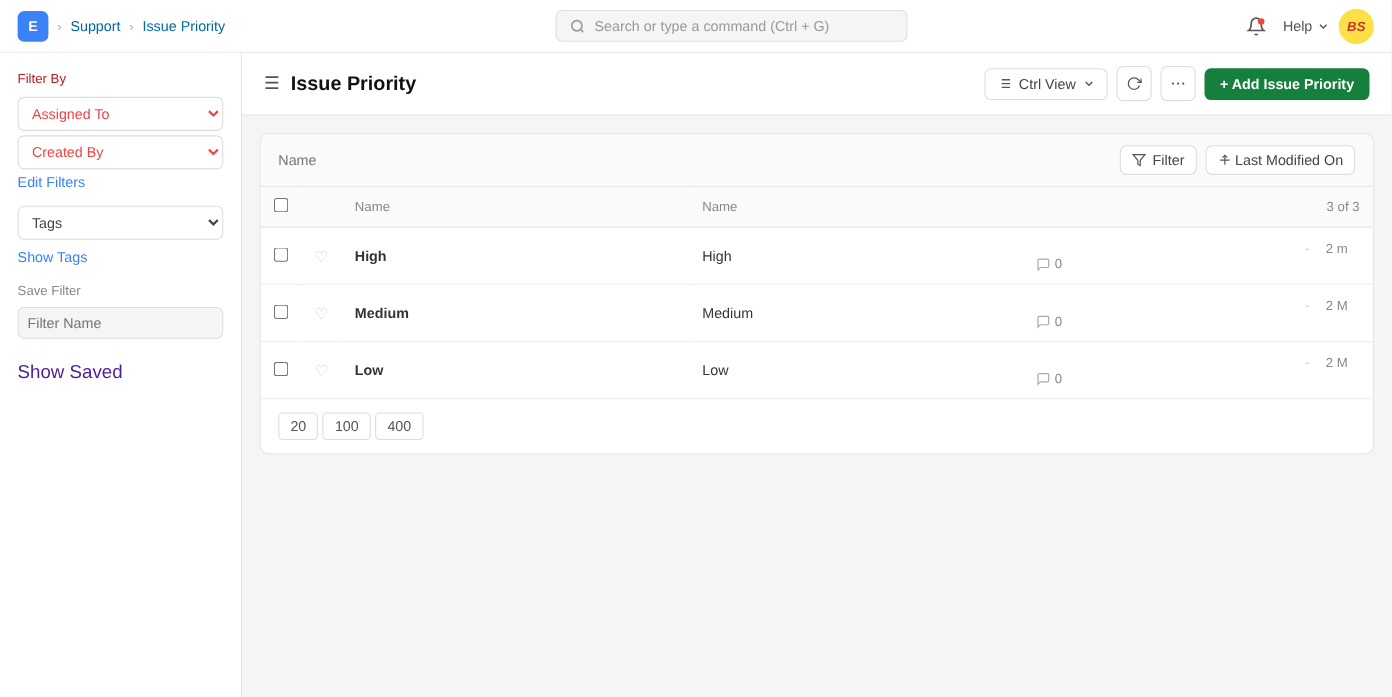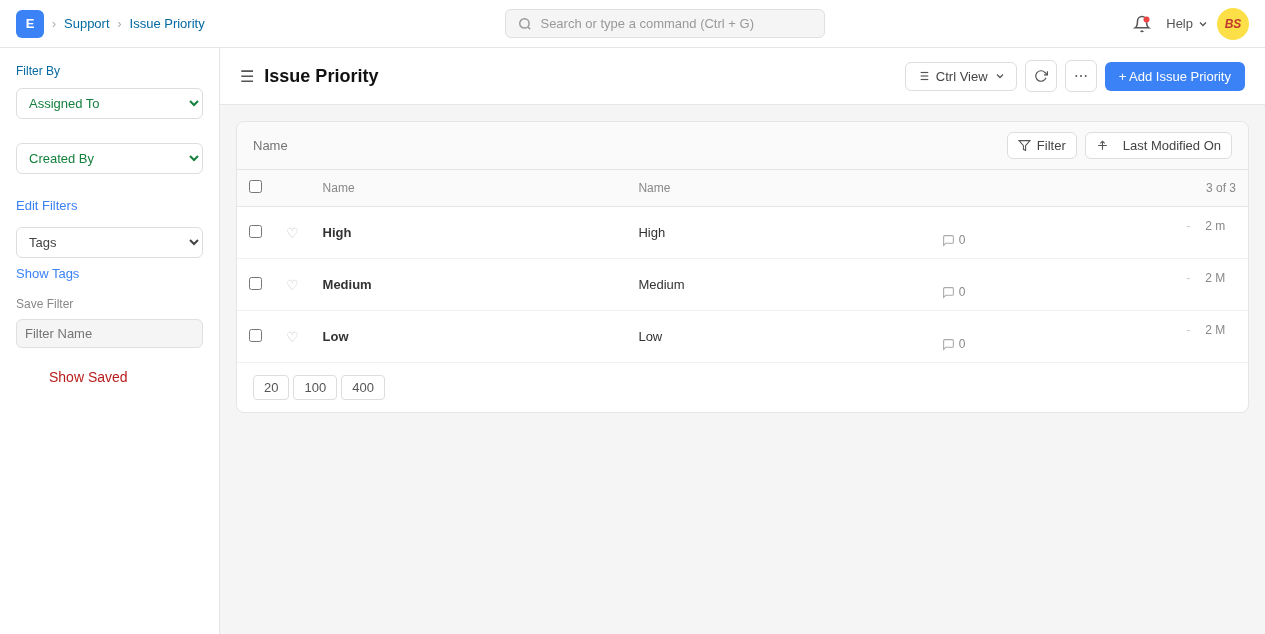--- a/index.html
+++ b/index.html
@@ -43,39 +43,39 @@
     }
 
     
     .main-layout { display: flex; height: calc(634px - 48px); }
 
     
     .sidebar {
       width: 220px; background: #fff; border-right: 1px solid #e5e5e5;
       padding: 16px; flex-shrink: 0; overflow-y: auto;
     }
-    .filter-by-label { font-size: 12px; color: #0369a1; margin-bottom: 10px; font-weight: 500; }
+    .filter-by-label { font-size: 12px; color: #b91c1c; margin-bottom: 10px; font-weight: 500; }
     .filter-select {
       width: 100%; padding: 6px 8px; border: 1px solid #ddd; border-radius: 6px;
-      font-size: 13px; color: #15803d; background: #fff; margin-bottom: 24px;
+      font-size: 13px; color: #ef4444; background: #fff; margin-bottom: 4px;
       cursor: pointer; appearance: auto;
     }
     .edit-filters-link { color: #3b82f6; font-size: 13px; cursor: pointer; display: block; margin-bottom: 14px; }
     .tags-select {
       width: 100%; padding: 6px 8px; border: 1px solid #ddd; border-radius: 6px;
       font-size: 13px; color: #444; background: #fff; margin-bottom: 8px;
       cursor: pointer; appearance: auto;
     }
     .show-tags-link { color: #3b82f6; font-size: 13px; cursor: pointer; display: block; margin-bottom: 16px; }
     .save-filter-label { font-size: 12px; color: #888; margin-bottom: 8px; font-weight: 500; }
     .filter-name-input {
       width: 100%; padding: 6px 8px; border: 1px solid #e0e0e0; border-radius: 6px;
       font-size: 13px; color: #aaa; background: #f5f5f5; margin-bottom: 21px;
     }
-    .show-saved-link { color: #b91c1c; font-size: 14px; cursor: pointer; margin-left: 33px; }
+    .show-saved-link { color: #4c1d95; font-size: 17px; cursor: pointer; }
 
     
     .content-area { flex: 1; display: flex; flex-direction: column; overflow: hidden; }
 
     
     .page-header {
       display: flex; align-items: center; justify-content: space-between;
       padding: 12px 20px; background: #fff; border-bottom: 1px solid #e5e5e5;
     }
     .page-header-left { display: flex; align-items: center; gap: 10px; }
@@ -86,22 +86,22 @@
       display: flex; align-items: center; gap: 6px;
       border: 1px solid #ddd; border-radius: 6px; padding: 6px 10px;
       background: #fff; font-size: 13px; cursor: pointer; color: #444;
     }
     .icon-btn {
       width: 32px; height: 32px; display: flex; align-items: center; justify-content: center;
       border: 1px solid #ddd; border-radius: 6px; background: #fff; cursor: pointer; color: #555;
     }
     .add-btn {
       display: flex; align-items: center; gap: 6px;
-      background: #3b82f6; color: white; border: none; border-radius: 6px;
-      padding: 7px 14px; font-size: 13px; font-weight: 400; cursor: pointer;
+      background: #15803d; color: white; border: none; border-radius: 6px;
+      padding: 7px 14px; font-size: 13px; font-weight: 700; cursor: pointer;
     }
 
     
     .table-container { flex: 1; overflow-y: auto; padding: 16px; }
     .table-wrapper {
       background: #fff; border: 1px solid #e5e5e5; border-radius: 8px; overflow: hidden;
     }
     .table-toolbar {
       display: flex; align-items: center; justify-content: space-between;
       padding: 10px 16px; border-bottom: 1px solid #e5e5e5; background: #fafafa;
@@ -110,21 +110,21 @@
       border: none; background: transparent; font-size: 13px; color: #555;
       outline: none; width: 200px;
     }
     .table-toolbar-right { display: flex; align-items: center; gap: 8px; }
     .filter-btn {
       display: flex; align-items: center; gap: 6px;
       border: 1px solid #ddd; border-radius: 6px; padding: 5px 10px;
       background: #fff; font-size: 13px; cursor: pointer; color: #444;
     }
     .sort-btn {
-      display: flex; align-items: center; gap: 14px;
+      display: flex; align-items: center; gap: 3px;
       border: 1px solid #ddd; border-radius: 6px; padding: 5px 10px;
       background: #fff; font-size: 13px; cursor: pointer; color: #444;
     }
 
     
     table { width: 100%; border-collapse: collapse; }
     thead tr { border-bottom: 1px solid #e5e5e5; }
     thead th {
       text-align: left; padding: 10px 12px; font-size: 12px; color: #888;
       font-weight: 500; background: #fafafa;

